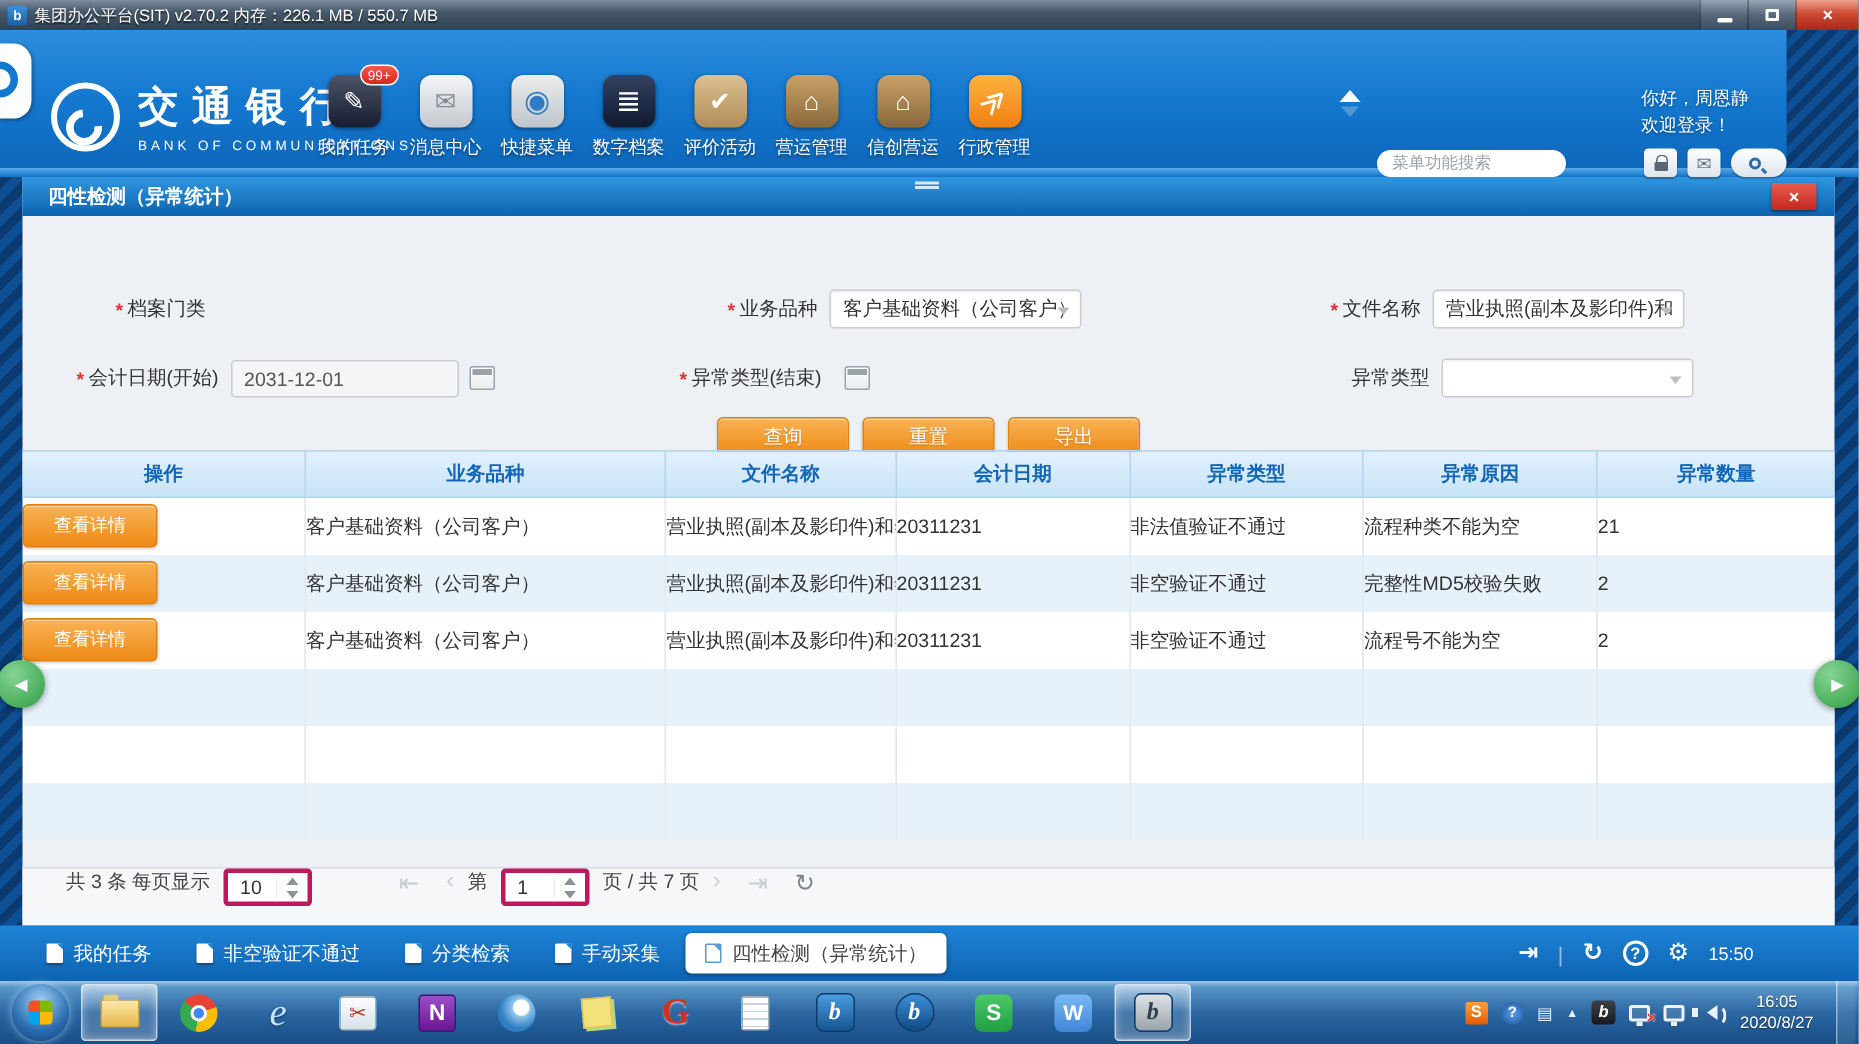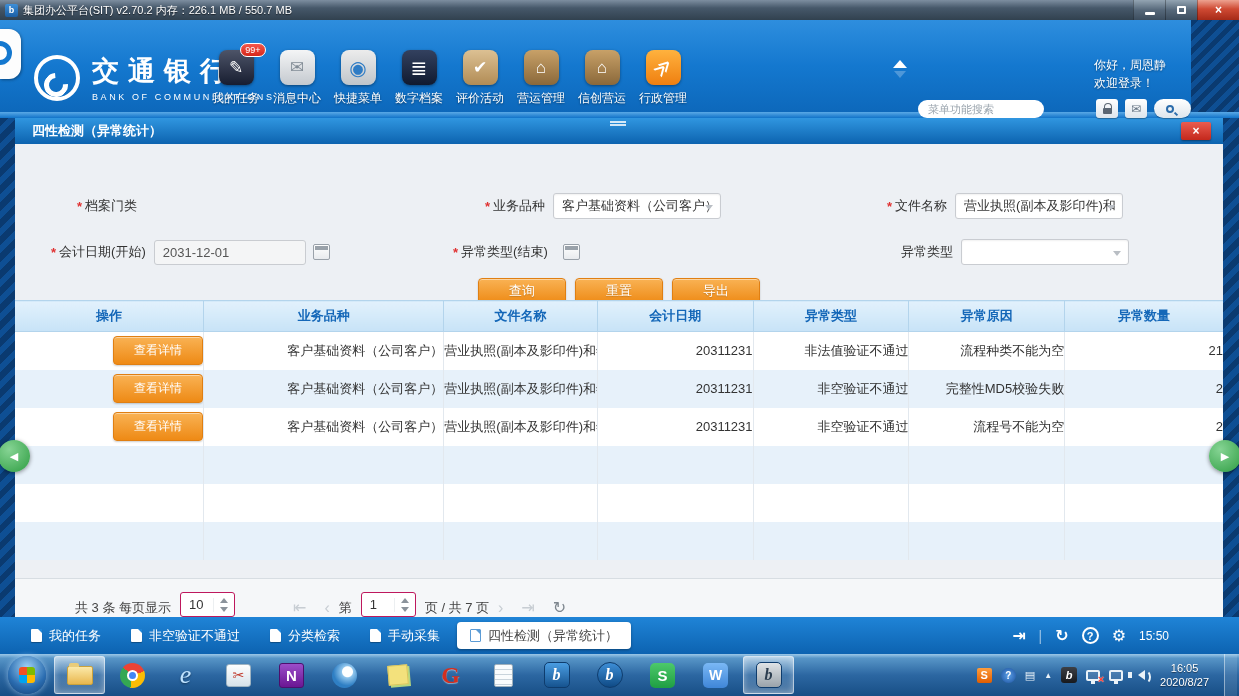--- a/index.html
+++ b/index.html
@@ -110,39 +110,39 @@
   .obtn { min-width:88px; height:26px; background:linear-gradient(#f9b254,#ee8a15); border:1px solid #e07f12;
     border-radius:4px; color:#fff; font-size:13px; display:flex; align-items:center; justify-content:center;
     cursor:pointer; box-shadow:inset 0 1px 0 rgba(255,255,255,.45), 0 1px 2px rgba(0,0,0,.2); text-shadow:0 1px 1px rgba(0,0,0,.2); }
 
   
   .tblwrap { position:relative; }
   .tbl { width:100%; border-collapse:collapse; table-layout:fixed; font-size:13px; }
   .tbl thead th { height:31px; background:linear-gradient(#e2f1fc,#c7e3f7); color:#1467b8; font-weight:bold;
     border:1px solid #b3d4ec; border-left:none; }
   .tbl thead th:last-child { border-right:none; }
-  .tbl tbody td { height:38px; text-align:right; color:#333; border-right:1px solid #e2e8ee;
+  .tbl tbody td { height:38px; text-align:left; color:#333; border-right:1px solid #e2e8ee;
     overflow:hidden; white-space:nowrap; text-overflow:clip; }
   .tbl tbody td:last-child { border-right:none; }
   .tbl tbody tr.odd { background:#fff; }
   .tbl tbody tr.even { background:#e7f1fa; }
   .act-btn { display:inline-block; padding:5px 20px; background:linear-gradient(#f9b254,#ee8a15);
     border:1px solid #e07f12; border-radius:4px; color:#fff; font-size:12px; cursor:pointer;
     box-shadow:inset 0 1px 0 rgba(255,255,255,.45), 0 1px 2px rgba(0,0,0,.2); }
 
   .scrollbtn { position:absolute; width:32px; height:32px; border-radius:50%; z-index:8;
     background:radial-gradient(circle at 35% 30%,#86d494,#2e9d42); color:#fff; display:flex; align-items:center;
     justify-content:center; font-size:11px; box-shadow:0 1px 4px rgba(0,0,0,.45); cursor:pointer; }
   .scrollL { top:322px; left:-17px; }
   .scrollR { top:322px; right:-18px; }
 
   
   .pager { position:absolute; bottom:0; left:0; width:100%; height:39px; background:#f5f7f9;
-    border-top:1px solid #d7dde2; display:flex; align-items:flex-end; padding-left:60px; font-size:13px; color:#444; }
-  .numbox { display:inline-flex; align-items:center; border:1px solid #be185d; background:#fff;
+    border-top:1px solid #d7dde2; display:flex; align-items:flex-start; padding-left:29px; font-size:13px; color:#444; }
+  .numbox { display:inline-flex; align-items:center; border:3px solid #be185d; background:#fff;
     border-radius:3px; height:25px; margin:0 9px; }
   .numbox input { width:32px; border:none; padding-left:8px; font-size:13px; color:#333; outline:none; background:transparent; }
   .spin { display:flex; flex-direction:column; gap:4px; padding:0 6px; border-left:1px solid #eceff1; cursor:pointer; }
   .sp-up { width:0; height:0; border-left:4px solid transparent; border-right:4px solid transparent; border-bottom:5px solid #8b939b; }
   .sp-dn { width:0; height:0; border-left:4px solid transparent; border-right:4px solid transparent; border-top:5px solid #8b939b; }
   .pnav { color:#c7cdd3; font-size:16px; margin:0 9px; cursor:default; user-select:none; }
   .pnav.en { color:#7d868e; cursor:pointer; }
   .pager .gap { width:40px; }
 
   

